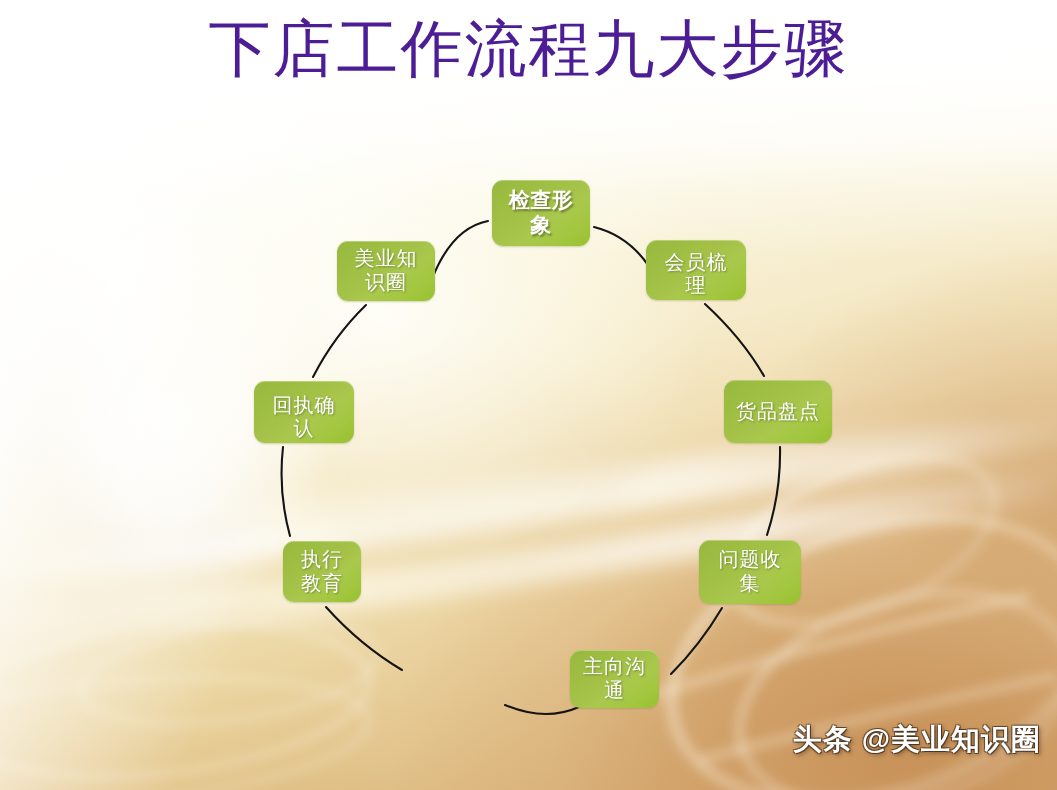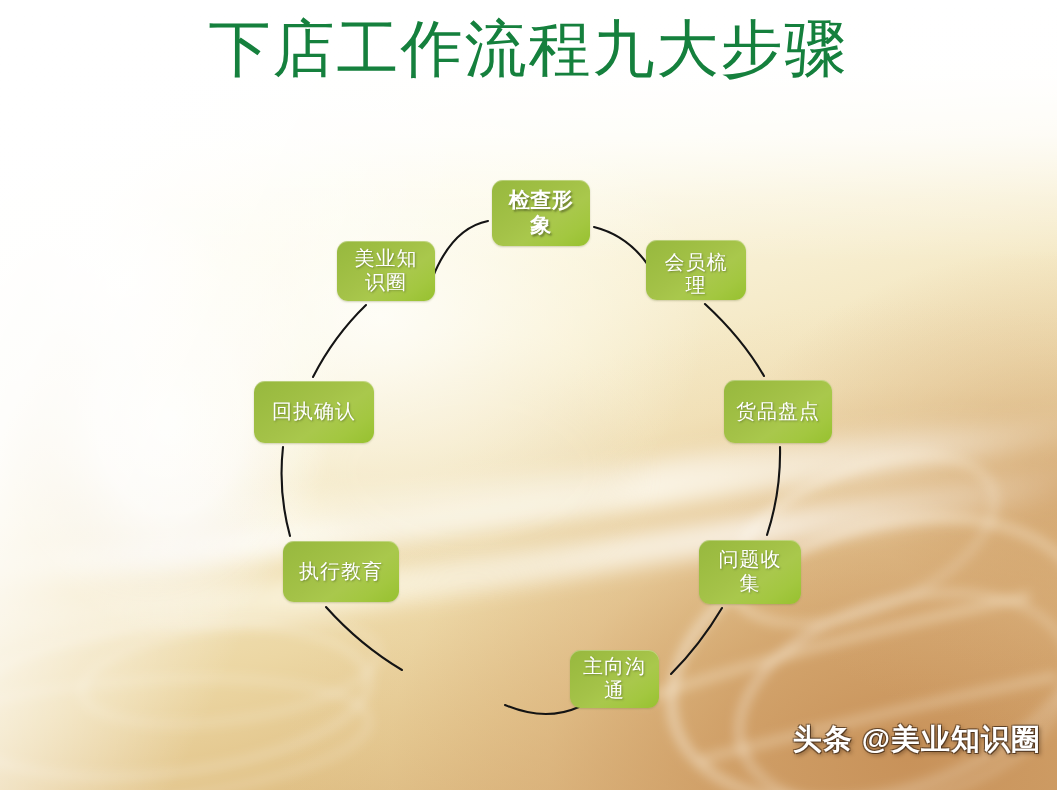--- a/index.html
+++ b/index.html
@@ -109,21 +109,21 @@
   .title {
     position: absolute;
     left: 0;
     right: 0;
     top: 14px;
     text-align: center;
     font-family: "Liberation Serif", "DejaVu Serif", serif;
     font-size: 62px;
     line-height: 1.15;
     letter-spacing: 2px;
-    color: #15803d;
+    color: #4c1d95;
     font-weight: 400;
     white-space: nowrap;
   }
 
   
   .diagram {
     position: absolute;
     left: 0;
     top: 0;
     width: 1057px;
@@ -165,22 +165,22 @@
     text-shadow: 1.5px 1.5px 2px rgba(60,70,30,0.55);
   }
 
   
   .n1 { left: 492px; top: 180px; width: 98px;  height: 66px; }
   .n2 { left: 646px; top: 240px; width: 100px; height: 60px; align-items: flex-end; }
   .n3 { left: 724px; top: 380px; width: 108px; height: 63px; }
   .n4 { left: 699px; top: 540px; width: 102px; height: 64px; }
   .n5 { left: 570px; top: 650px; width: 89px; height: 58px; }
   .n6 { left: 408px; top: 650px; width: 102px; height: 58px; }
-  .n7 { left: 283px; top: 541px; width: 116px;  height: 61px; }
-  .n8 { left: 254px; top: 381px; width: 120px; height: 62px; }
+  .n7 { left: 283px; top: 541px; width: 78px;  height: 61px; }
+  .n8 { left: 254px; top: 381px; width: 100px; height: 62px; align-items: flex-end; }
   .n9 { left: 337px; top: 241px; width: 98px;  height: 60px; }
 
   
   .watermark {
     position: absolute;
     right: 16px;
     bottom: 30px;
     font-family: "Liberation Sans", "DejaVu Sans", sans-serif;
     font-size: 29px;
     font-weight: bold;

